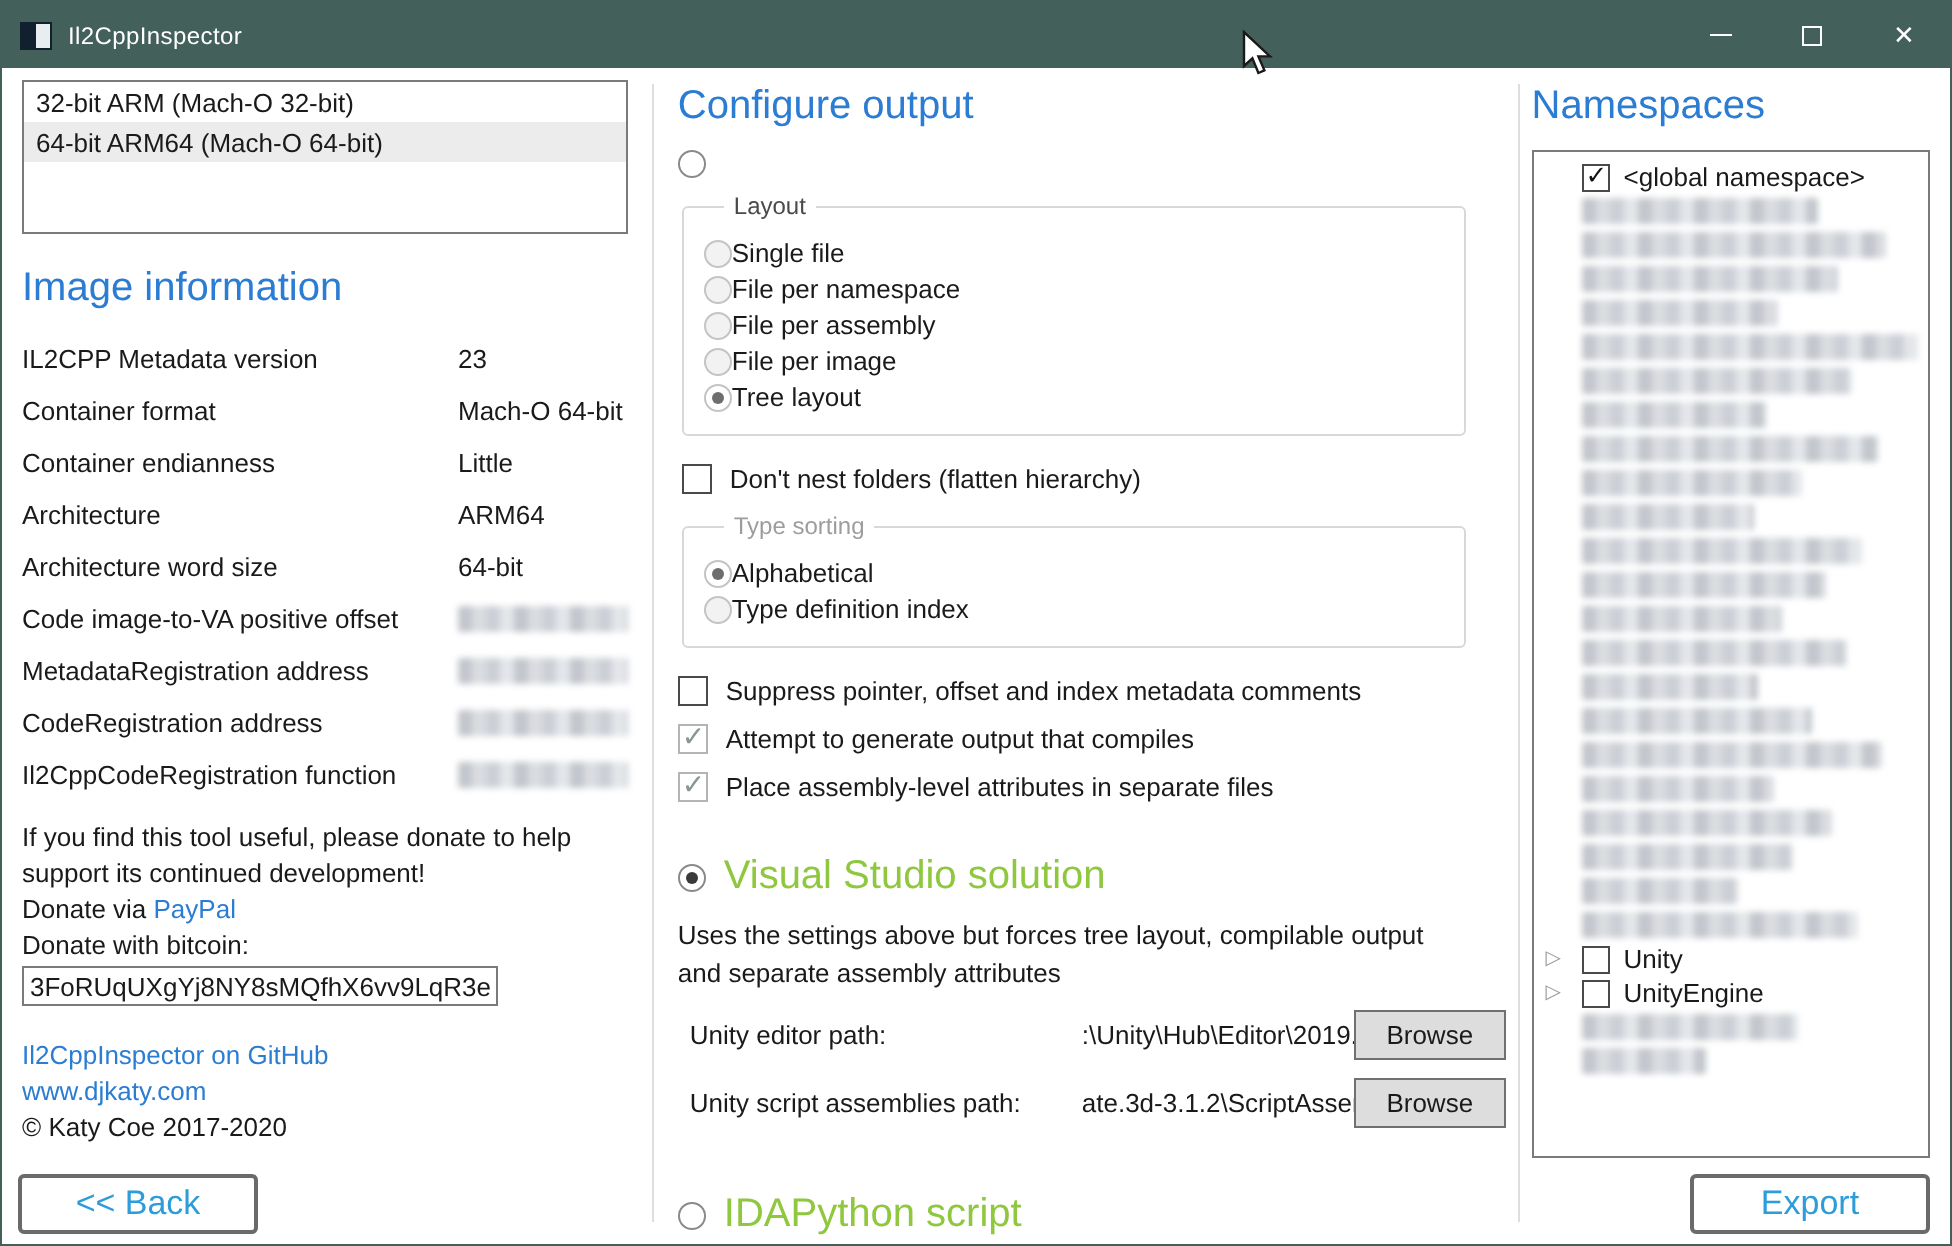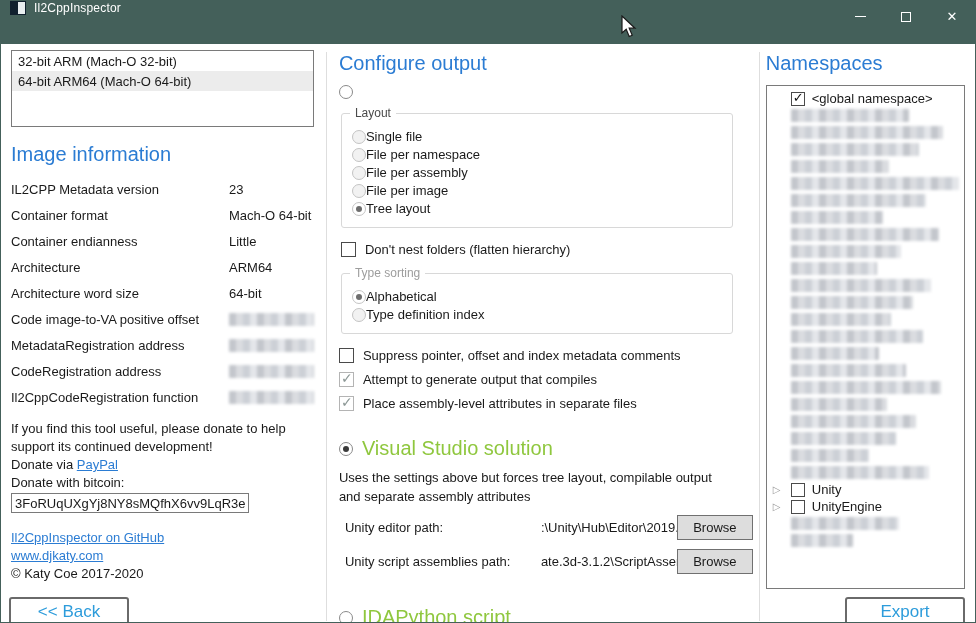--- a/index.html
+++ b/index.html
@@ -1,21 +1,21 @@
 <!DOCTYPE html>
 <html style="--titlebar: #44605a; --heading_blue: #2b7cd3; --accent_green: #8fc73e; --button_blue: #2d9cdb;"><head>
 <meta charset="utf-8">
 <style>
   * { box-sizing: border-box; margin: 0; padding: 0; }
   html,body { background:#9a9a9a; }
   body { font-family: "Liberation Sans", "DejaVu Sans", sans-serif; }
   .window{ width:976px; height:623px; position:relative; background:#fff;
            border:1px solid var(--titlebar); overflow:hidden; }
   
-  .titlebar{ height:43px; background:var(--titlebar); display:flex; align-items:flex-start; color:#fff; }
+  .titlebar{ height:33px; background:var(--titlebar); display:flex; align-items:center; color:#fff; }
   .app-icon{ width:16px; height:14px; margin:0 8px 0 9px; background:#10202e; position:relative; flex:0 0 auto;}
   .app-icon::after{ content:''; position:absolute; right:1px; top:1px; width:7px; height:12px; background:#e8eef0;}
   .title-text{ font-size:12px; letter-spacing:.2px; }
   .tb-spacer{ flex:1; }
   .tb-btn{ width:46px; height:31px; display:flex; align-items:center; justify-content:center; cursor:pointer; }
   .glyph-min{ width:11px; height:1px; background:#fff; display:block; }
   .glyph-max{ width:10px; height:10px; border:1px solid #fff; display:block; }
   .glyph-close{ color:#fff; font-size:13px; line-height:1; }
   
   .content{ display:flex; height:591px; background:#fff; }
@@ -28,21 +28,21 @@
   .listbox{ border:1px solid #7a7a7a; height:77px; overflow:hidden; }
   .lb-item{ font-size:13px; color:#1a1a1a; padding:3px 6px 2px; cursor:default; }
   .lb-item.sel{ background:#ececec; }
   .info-rows{ margin-top:4px; }
   .info-row{ display:flex; align-items:center; height:26px; font-size:13px; color:#1a1a1a; }
   .info-row .k{ width:218px; flex:0 0 auto; }
   .blur-bar{ display:inline-block; height:13px; border-radius:1px;
     background:repeating-linear-gradient(90deg,#c3c6cc 0 7px,#dadce0 7px 14px,#ccd0d6 14px 21px,#e4e6ea 21px 28px);
     filter:blur(1.6px); }
   .donate{ font-size:13px; color:#1a1a1a; line-height:18px; margin-top:10px; width:302px; }
-  a.link{ color:var(--heading_blue); text-decoration:underline; cursor:pointer;text-align:center; }
+  a.link{ color:var(--heading_blue); cursor:pointer;text-align:center; }
   .btc-input{ display:block; width:238px; height:20px; border:1px solid #7a7a7a; font-family:"Liberation Sans",sans-serif;
               font-size:13px; color:#1a1a1a; padding:0 3px; margin-top:1px; }
   .links{ font-size:13px; line-height:18px; margin-top:16px; }
   .copyright{ font-size:13px; color:#1a1a1a; line-height:18px; }
   .big-btn{ background:#fff; border:2px solid #6a6a6a; border-radius:3px; color:var(--button_blue);
             font-size:17px; font-family:"Liberation Sans",sans-serif; width:120px; height:30px; cursor:pointer; }
   .back-btn{ position:absolute; left:8px; bottom:8px; }
   .export-btn{ position:absolute; right:10px; bottom:8px; }
   
   .radio{ width:14px; height:14px; border-radius:50%; border:1px solid #8a8a8a; background:#fff;
@@ -56,21 +56,21 @@
   .check .mark{ position:absolute; left:1px; top:-3px; font-size:14px; color:#1a1a1a; }
   .check.dis{ border-color:#b4b4b4; }
   .check.dis .mark{ color:#8b9795; }
   .opt-row{ display:flex; align-items:center; gap:0; font-size:13px; color:#1a1a1a; margin:3px 0; }
   .cb-row{ display:flex; align-items:center; gap:9px; font-size:13px; color:#1a1a1a; margin:9px 0; }
   
   .radio-head{ display:flex; align-items:center; gap:9px; margin:6px 0 8px; }
   .radio-head .hd{ color:var(--accent_green); font-size:20px; font-weight:400; }
   .groupbox{ border:1px solid #d8d8d8; border-radius:3px; position:relative;
              padding:12px 10px 8px 10px; margin:14px 2px 0 2px; max-width:392px; }
-  .groupbox .legend{ position:absolute; top:-8px; left:8px; background:#fff; padding:0 5px; font-size:12px; color:#4a4a4a; }
+  .groupbox .legend{ position:absolute; top:-8px; left:20px; background:#fff; padding:0 5px; font-size:12px; color:#4a4a4a; }
   .groupbox.dis .legend{ color:#9d9d9d; }
   .desc{ font-size:13px; color:#1a1a1a; line-height:19px; max-width:392px; margin-top:2px; }
   .path-row{ display:flex; align-items:center; margin:9px 0 0 6px; font-size:13px; color:#1a1a1a; max-width:408px; }
   .path-row .plabel{ width:196px; flex:0 0 auto; }
   .path-row .pval{ flex:1; text-align:right; white-space:nowrap; overflow:hidden; padding-right:6px; }
   .browse-btn{ width:76px; height:25px; background:#dddddd; border:1px solid #707070; font-size:13px;
                font-family:"Liberation Sans",sans-serif; color:#1a1a1a; cursor:pointer; flex:0 0 auto; }
   
   .ns-list{ border:1px solid #7a7a7a; flex:1; margin-bottom:38px; padding:4px 2px 0 6px; overflow:hidden; }
   .ns-row{ display:flex; align-items:center; height:17px; }

